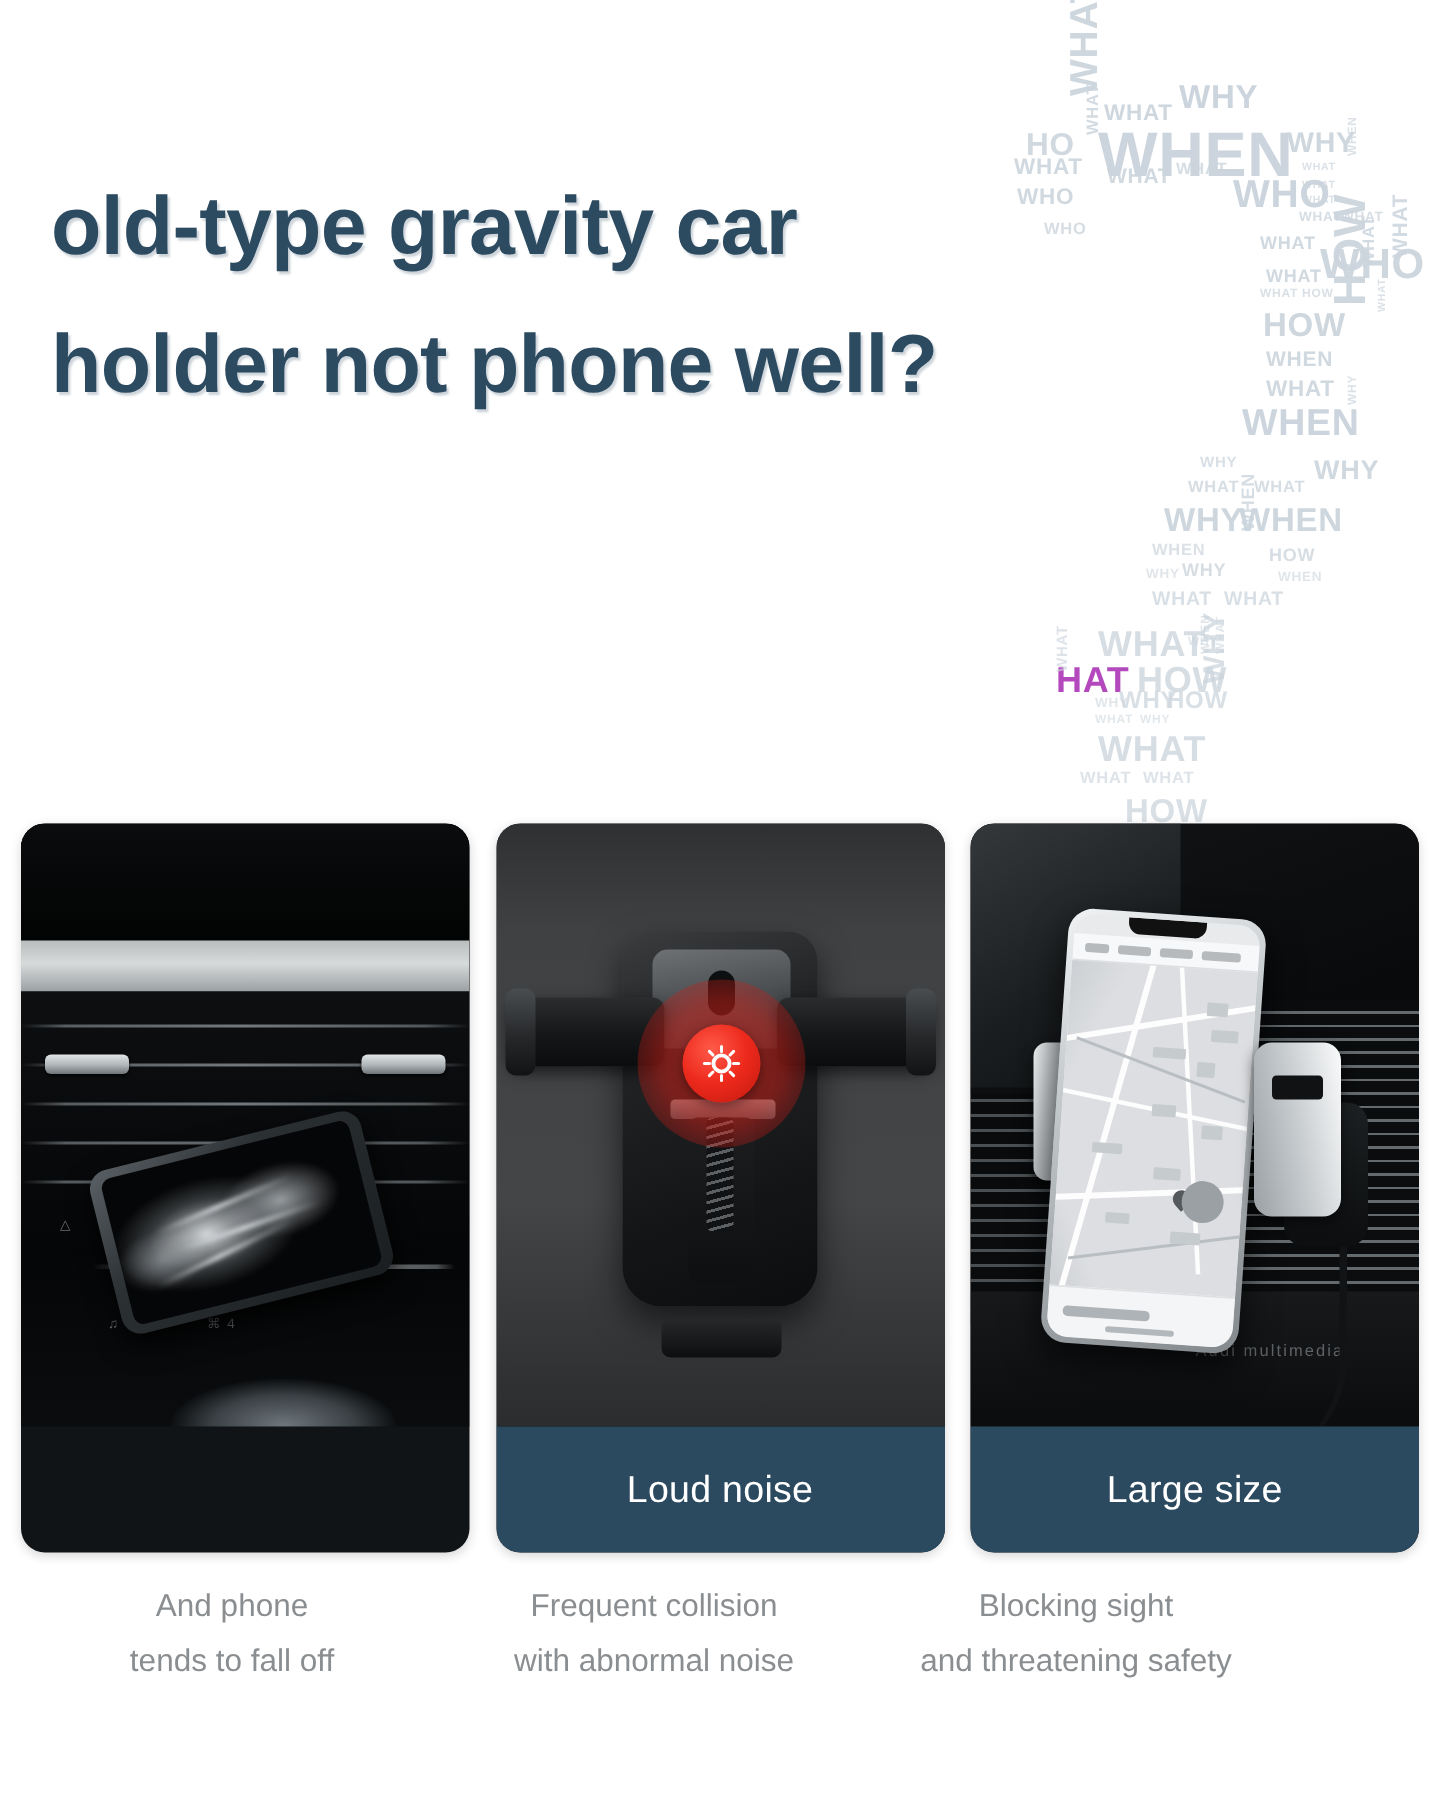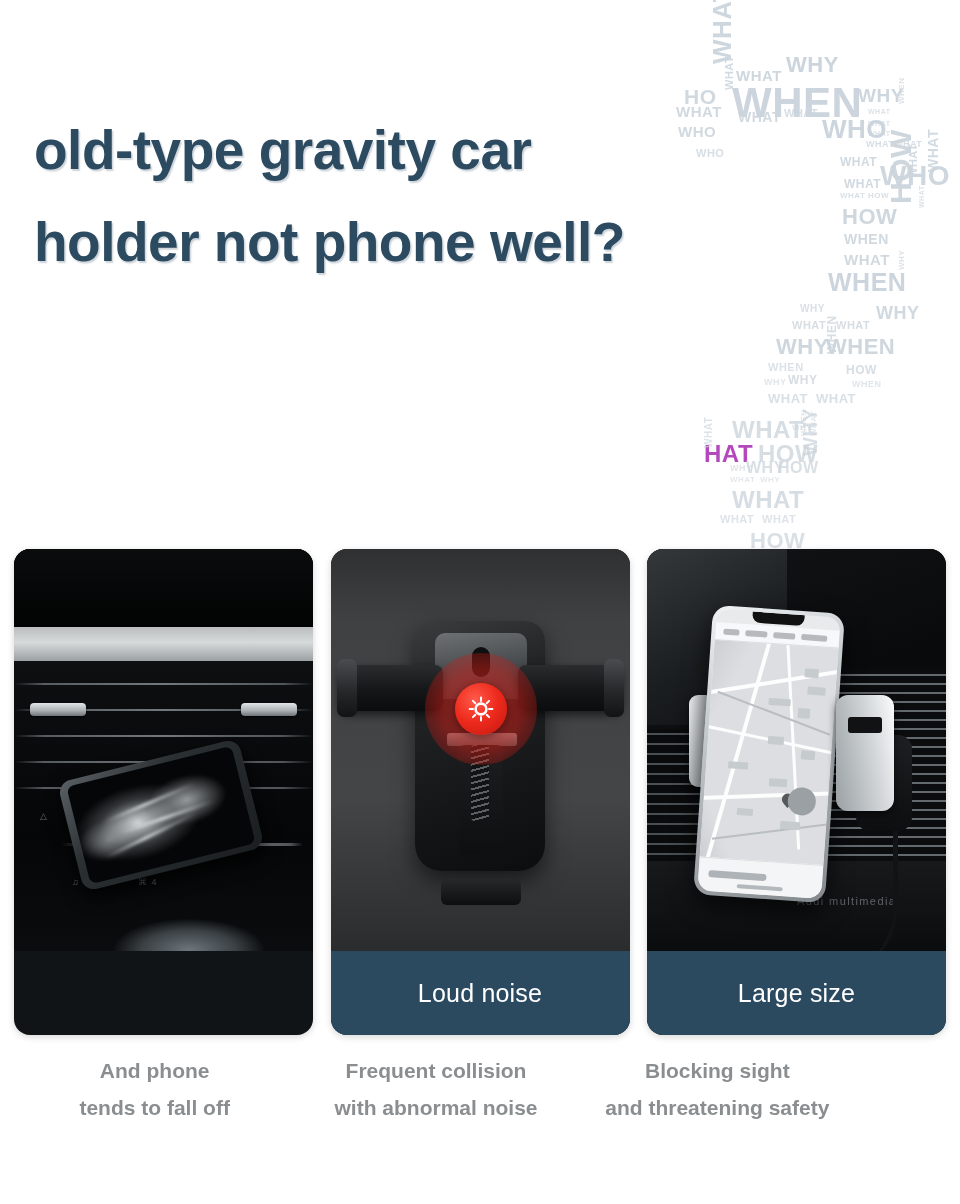--- a/index.html
+++ b/index.html
@@ -269,24 +269,23 @@
   .phone3 .homeind { position:absolute; left:50%; transform:translateX(-50%); bottom:5px;
      width:46px; height:4px; border-radius:2px; background:#b3b8bc; }
 
   
   .subcaptions {
     position: absolute;
     left: 0;
     top: 1052px;
     width: 872px;
     display: flex;
-    justify-content: center;
+    justify-content: flex-end;
     padding: 0 14px;
     z-index: 4;
-    font-weight: bold;
   }
   .subcap {
     width: 299px;
     text-align: center;
     color: #8b8e90;
     font-size: 21px;
     line-height: 37px;
     font-family: "Liberation Sans", sans-serif;
   }
   .subcap span { display: block; }

